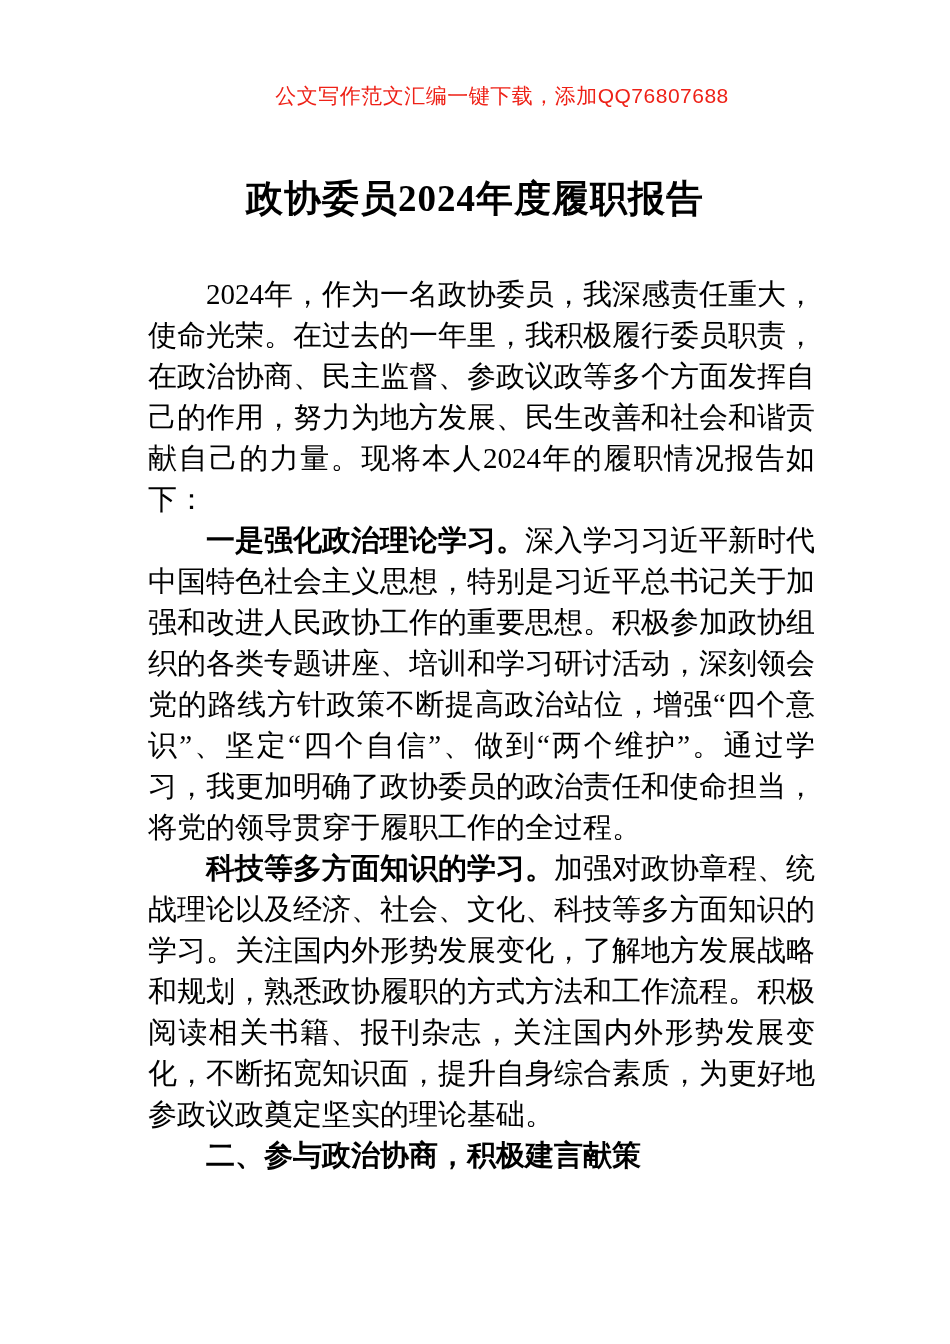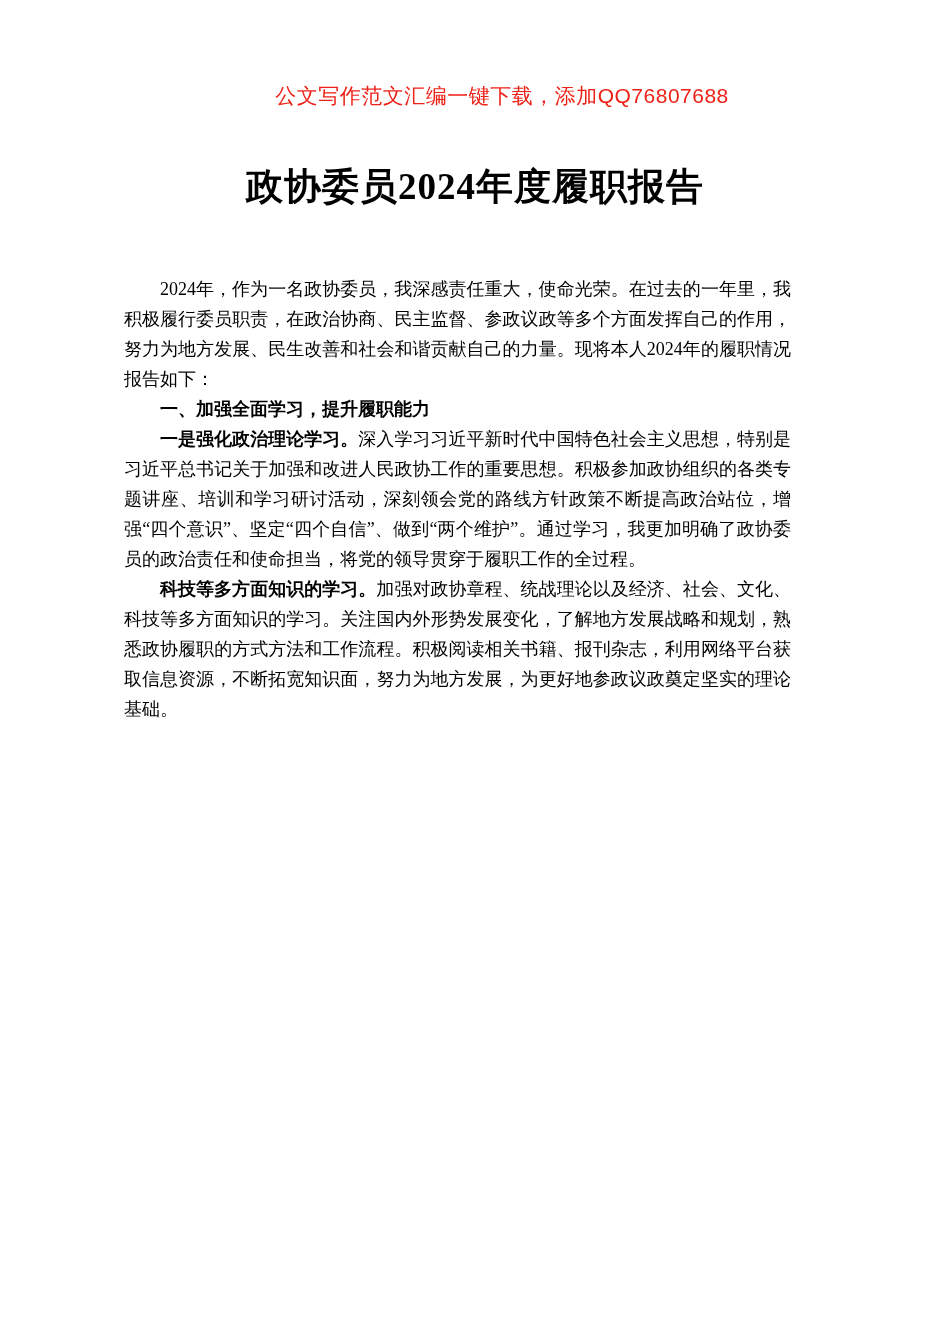--- a/index.html
+++ b/index.html
@@ -21,36 +21,36 @@
     text-align: center;
     font-family: "Liberation Sans", "DejaVu Sans", sans-serif;
     font-size: 21px;
     font-weight: 500;
     line-height: 28px;
     letter-spacing: 0.5px;
     margin-left: 27px;
   }
   .title {
     position: absolute;
-    top: 164px;
+    top: 176px;
     left: 0;
     width: 100%;
     text-align: center;
     font-size: 37px;
     font-weight: 600;
     line-height: 46px;
     letter-spacing: 1px;
   }
   .doc {
     position: absolute;
     top: 274px;
-    left: 124px;
+    left: 148px;
     width: 667px;
-    font-size: 18px;
-    line-height: 30px;
+    font-size: 29px;
+    line-height: 41px;
     text-align: justify;
   }
   .para { margin: 0; text-indent: 2em; }
   .heading {
     font-family: "Liberation Sans", "DejaVu Sans", sans-serif;
     font-weight: 600;
   }
   .lead {
     font-family: Liberation Sans, sans-serif;
     font-weight: 700;
@@ -62,22 +62,22 @@
 <div class="page">
 
   <div class="banner" style="color: rgb(238, 33, 23);">公文写作范文汇编一键下载，添加QQ76807688</div>
 
   <div class="title">政协委员2024年度履职报告</div>
 
   <div class="doc">
 
     <p class="para">2024年，作为一名政协委员，我深感责任重大，使命光荣。在过去的一年里，我积极履行委员职责，在政治协商、民主监督、参政议政等多个方面发挥自己的作用，努力为地方发展、民生改善和社会和谐贡献自己的力量。现将本人2024年的履职情况报告如下：</p>
 
-    <p class="para heading">一、加强全面学习，提升履职能力</p>
 
     <p class="para"><span class="lead">一是强化政治理论学习。</span><span>深入学习习近平新时代中国特色社会主义思想，特别是习近平总书记关于加强和改进人民政协工作的重要思想。积极参加政协组织的各类专题讲座、培训和学习研讨活动，深刻领会党的路线方针政策不断提高政治站位，增强“四个意识”、坚定“四个自信”、做到“两个维护”。通过学习，我更加明确了政协委员的政治责任和使命担当，将党的领导贯穿于履职工作的全过程。</span></p>
 
-    <p class="para"><span class="lead">科技等多方面知识的学习。</span><span>加强对政协章程、统战理论以及经济、社会、文化、科技等多方面知识的学习。关注国内外形势发展变化，了解地方发展战略和规划，熟悉政协履职的方式方法和工作流程。积极阅读相关书籍、报刊杂志，利用网络平台获取信息资源，不断拓宽知识面，努力为地方发展，为更好地参政议政奠定坚实的理论基础。</span></p>
+    <p class="para"><span class="lead">科技等多方面知识的学习。</span><span>加强对政协章程、统战理论以及经济、社会、文化、科技等多方面知识的学习。关注国内外形势发展变化，了解地方发展战略和规划，熟悉政协履职的方式方法和工作流程。积极阅读相关书籍、报刊杂志，关注国内外形势发展变化，不断拓宽知识面，提升自身综合素质，为更好地参政议政奠定坚实的理论基础。</span></p>
 
+    <p class="para heading">二、参与政治协商，积极建言献策</p>
 
 
   </div>
 </div>
 
 </body></html>

